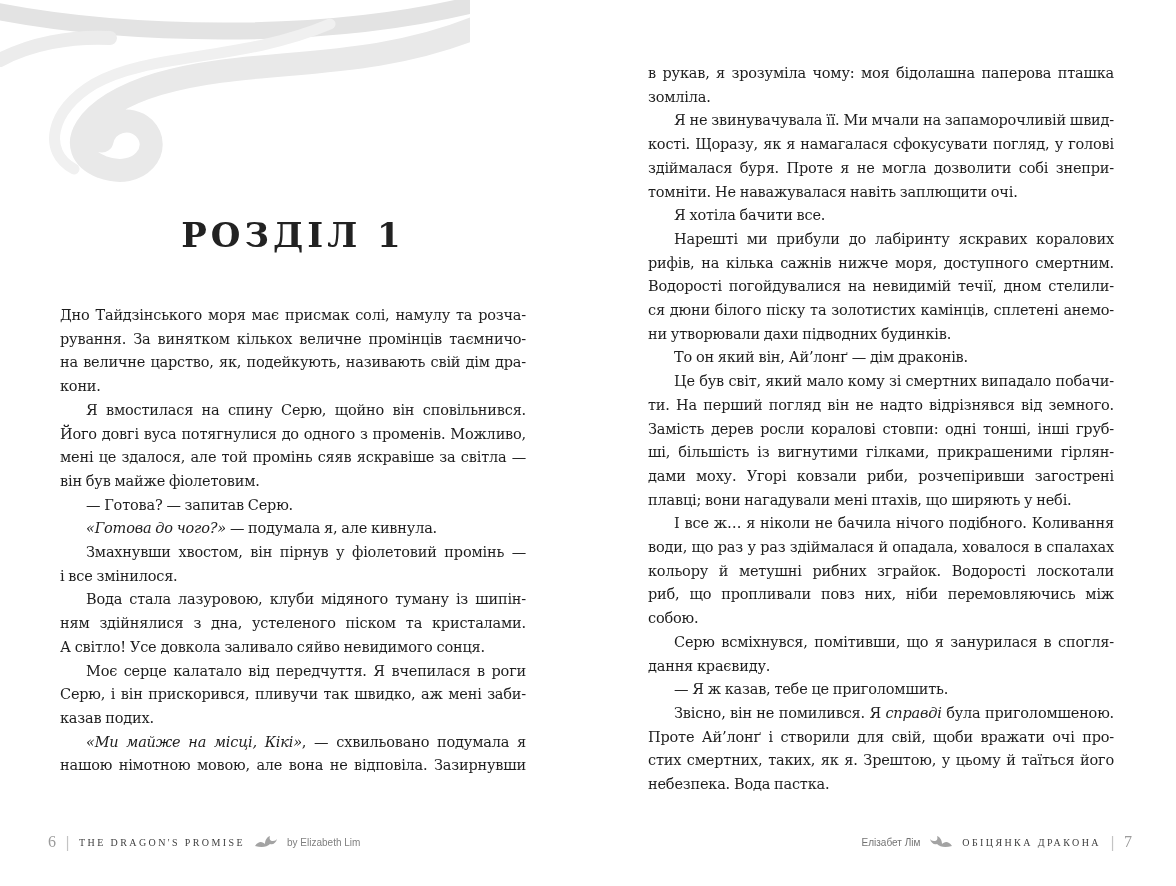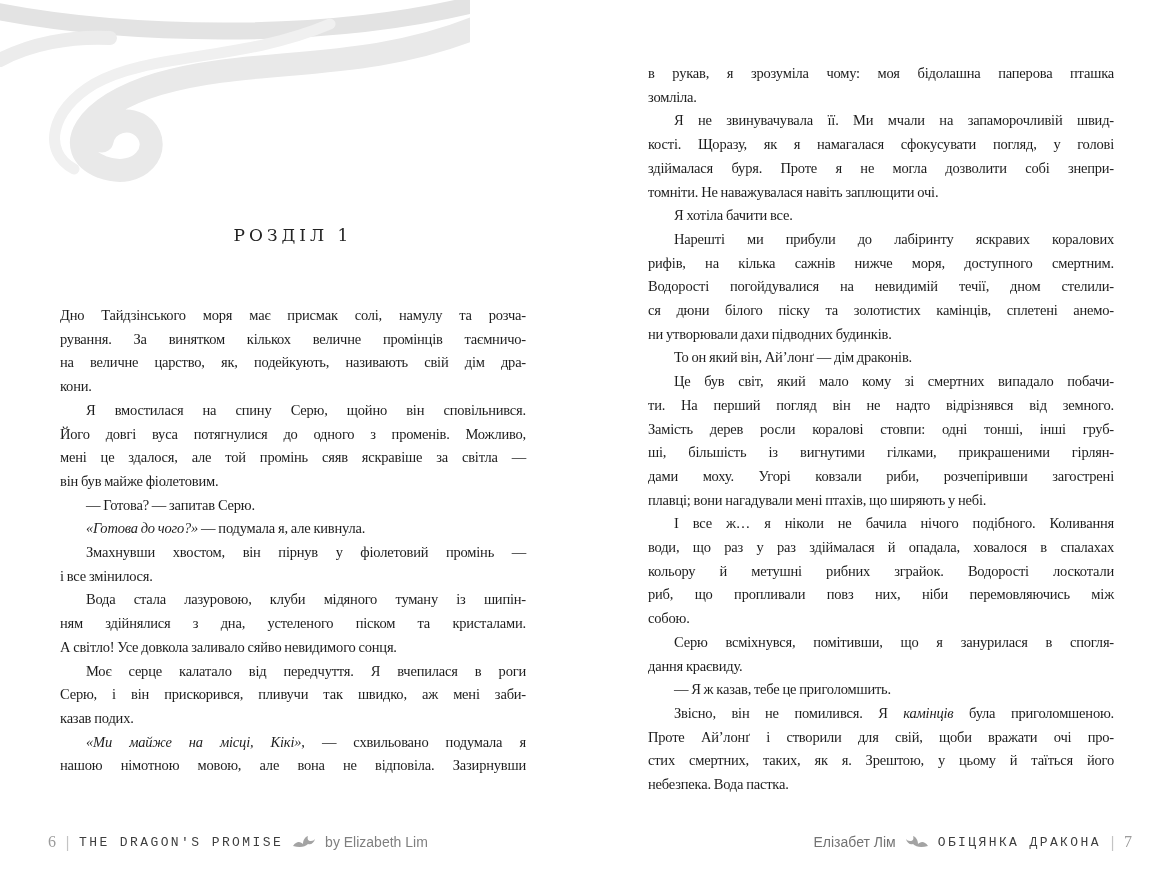--- a/index.html
+++ b/index.html
@@ -17,27 +17,27 @@
     position:absolute; width:466px; color:#1d1d1d;
     font-size:14.5px; line-height:23.7px;
   }
   .page-left  { left:60px;  top:0; }
   .page-right { left:648px; top:62px; }
 
   .chapter-heading {
     margin-top:224px; height:34px;
     text-align:center;
     font-family:"DejaVu Serif", serif;
-    font-size:17px; font-weight:400; letter-spacing:4px;
+    font-size:34px; font-weight:700; letter-spacing:4px;
     color:#222222;
   }
   .body-text { margin-top:46px; }
   .page-right .body-text { margin-top:0; }
 
-  .para { margin:0;font-family:Liberation Serif, serif; }
+  .para { margin:0; }
   .line {
     text-align:justify; text-align-last:justify;
     letter-spacing:-0.2px; word-spacing:-0.5px;
   }
   .line.end { text-align-last:left; }
   .line.first-indent { text-indent:26px; }
   .line i { font-style:italic; }
 
   
   .footer {
@@ -46,26 +46,26 @@
     white-space:nowrap;
   }
   .footer-left  { left:48px; }
   .footer-right { right:44px; }
   .footer-page-num {
     font-family:"Liberation Serif", serif;
     font-size:16px; color:#9b9b9b;
   }
   .footer-sep { color:#c4c4c4; font-size:15px; font-weight:300; }
   .footer-title {
-    font-family:Liberation Mono, monospace;
-    font-size:13px; letter-spacing:2.4px; color:#3e3e3e;
+    font-family:Liberation Serif, serif;
+    font-size:10px; letter-spacing:2.4px; color:#3e3e3e;
   }
   .footer-byline, .footer-author {
     font-family:"Liberation Sans", sans-serif;
-    font-size:14px; color:#7f7f7f;
+    font-size:10px; color:#7f7f7f;
   }
   .footer-author { color:#737373;text-align:center; }
   .dragon-icon { display:inline-block; }
 </style>
 </head>
 <body>
 
 <svg class="ornament" width="470" height="190" viewBox="0 0 470 190" aria-hidden="true">
   <g fill="none" stroke-linecap="round">
     <path d="M-10,10 C120,36 320,42 475,4" stroke="#e3e3e3" stroke-width="17"></path>
@@ -158,21 +158,21 @@
         <div class="line end">собою.</div>
       </div>
       <div class="para">
         <div class="line first-indent">Серю всміхнувся, помітивши, що я занурилася в спогля-</div>
         <div class="line end">дання краєвиду.</div>
       </div>
       <div class="para">
         <div class="line end first-indent">— Я ж казав, тебе це приголомшить.</div>
       </div>
       <div class="para">
-        <div class="line first-indent">Звісно, він не помилився. Я <i>камінців</i> була приголомшеною.</div>
+        <div class="line first-indent">Звісно, він не помилився. Я <i>справді</i> була приголомшеною.</div>
         <div class="line">Проте Ай’лонґ і створили для свій, щоби вражати очі про-</div>
         <div class="line">стих смертних, таких, як я. Зрештою, у цьому й таїться його</div>
         <div class="line end">небезпека. Вода пастка.</div>
       </div>
     </div>
 </div>
 
 <div class="footer footer-left">
   <span class="footer-page-num">6</span>
   <span class="footer-sep">|</span>

